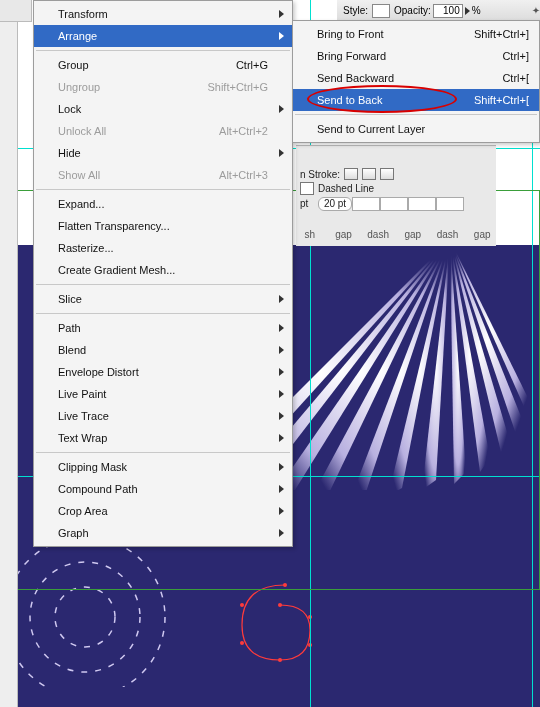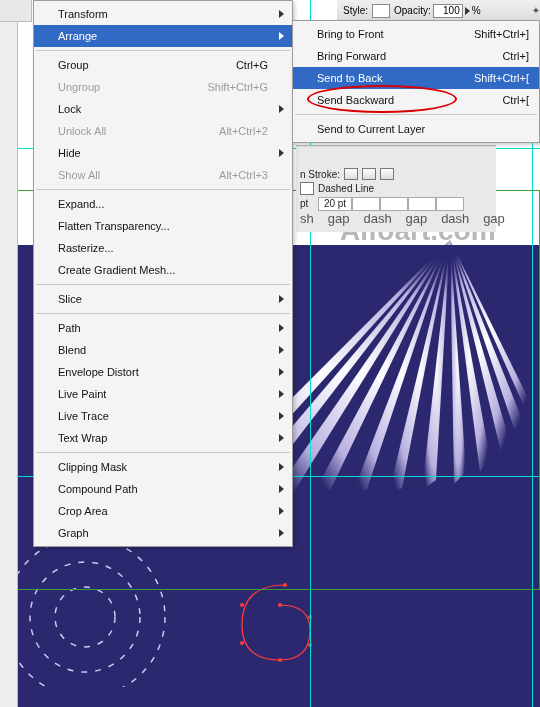--- a/index.html
+++ b/index.html
@@ -110,21 +110,21 @@
     background: #e9e9e9;
     border-top: 1px solid #bbb;
     font-size: 10px;
     z-index: 5;
     padding: 20px 4px 6px 4px;
     color: #222;
   }
   .stroke-panel .row { display: flex; align-items: center; gap: 4px; margin-top: 2px; }
   .stroke-panel .sq { width: 14px; height: 12px; border: 1px solid #777; background: linear-gradient(#fff,#ddd); }
   .stroke-panel .chk { width: 14px; height: 13px; border: 1px solid #777; background: #fff; }
-  .dash-labels { display: flex; gap: 14px; margin-top: 0; font-size: 13px; color: #555; }
+  .dash-labels { display: flex; gap: 14px; margin-top: 18px; font-size: 10px; color: #555; }
   .dash-labels span { display: inline-block; width: 28px; text-align: center; }
   .dash-inputs { display: flex; margin-top: 2px; }
   .dash-inputs .dinp { width: 28px; height: 14px; border: 1px solid #aaa; background: #fff; font-size: 10px; text-align: center; line-height: 12px; }
   
   .menu {
     position: absolute;
     top: 0; left: 33px;
     width: 260px;
     background: #f4f4f4;
     border: 1px solid #9c9c9c;
@@ -297,21 +297,21 @@
     <div class="sq"></div>
     <div class="sq"></div>
     <div class="sq"></div>
   </div>
   <div class="row">
     <div class="chk"></div>
     <span>Dashed Line</span>
   </div>
   <div class="dash-inputs">
     <span style="width:18px;font-size:10px;color:#222;line-height:14px;">pt</span>
-    <div class="dinp" style="width:34px;">20 pt</div>
+    <div class="dinp" style="width:34px;border-radius:6px;">20 pt</div>
     <div class="dinp"></div>
     <div class="dinp"></div>
     <div class="dinp"></div>
     <div class="dinp"></div>
   </div>
   <div class="dash-labels">
     <span>sh</span>
     <span>gap</span>
     <span>dash</span>
     <span>gap</span>
@@ -418,27 +418,27 @@
 
 <div class="submenu" id="sub-menu">
     <div class="item">
       <span>Bring to Front</span>
       <span class="shortcut">Shift+Ctrl+]</span>
     </div>
     <div class="item">
       <span>Bring Forward</span>
       <span class="shortcut">Ctrl+]</span>
     </div>
+    <div class="item">
+      <span>Send Backward</span>
+      <span class="shortcut">Ctrl+[</span>
+    </div>
     <div class="item highlight">
       <span>Send to Back</span>
       <span class="shortcut">Shift+Ctrl+[</span>
     </div>
-    <div class="item">
-      <span>Send Backward</span>
-      <span class="shortcut">Ctrl+[</span>
-    </div>
     <div class="sep"></div>
     <div class="item">
       <span>Send to Current Layer</span>
     </div>
   </div>
 
 <div class="red-ring"></div>
 
 </body></html>

